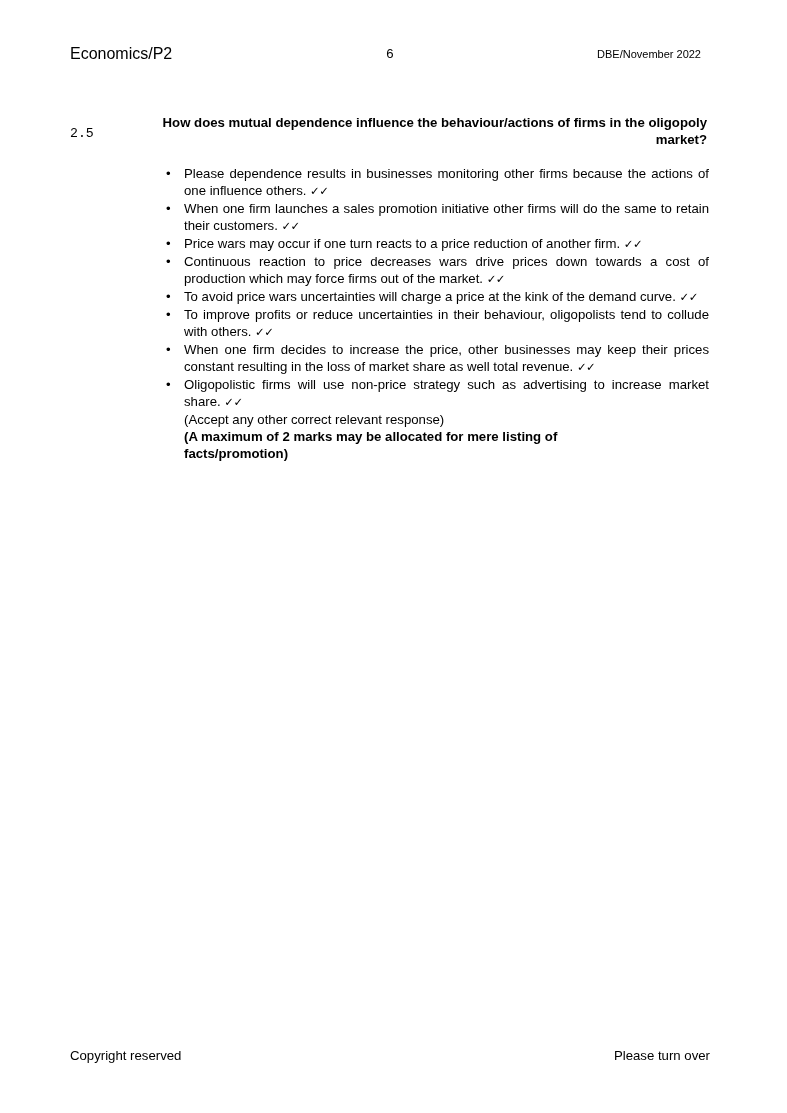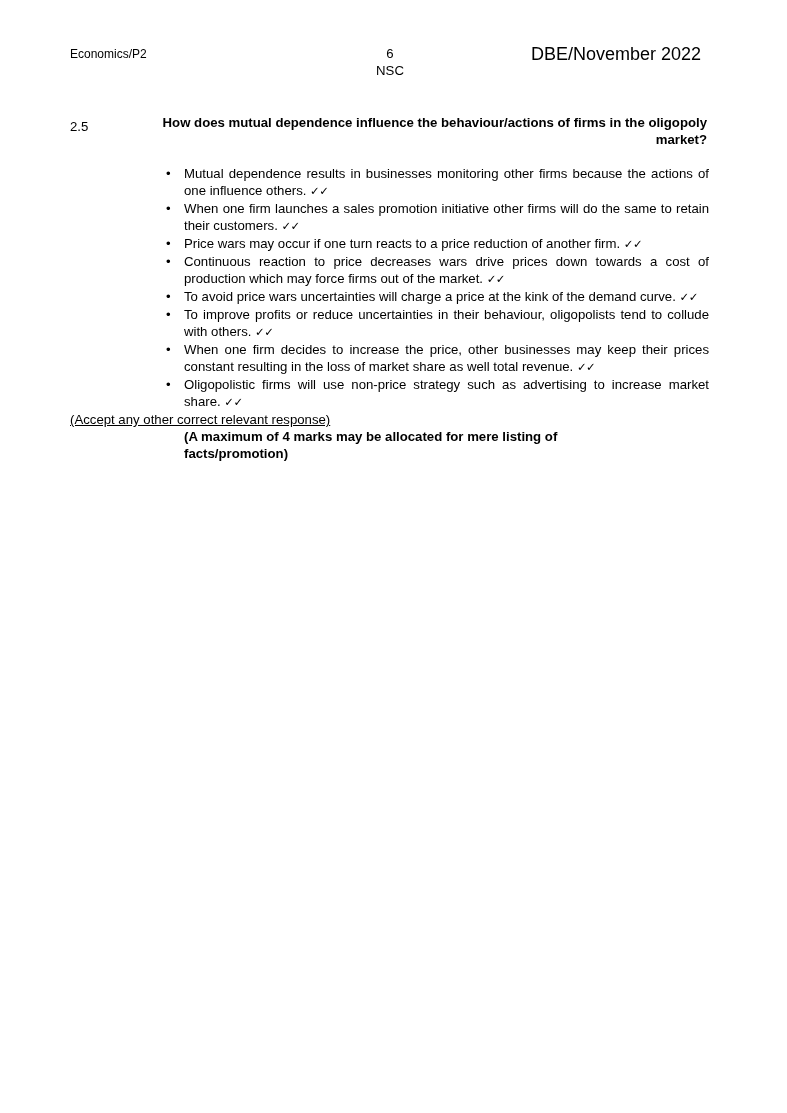--- a/index.html
+++ b/index.html
@@ -28,21 +28,21 @@
   .header {
     position: absolute;
     left: 70px;
     top: 46px;
     width: 640px;
     height: 40px;
   }
   .hdr-left {
     position: absolute;
     left: 0; top: 0;
-    font-size: 12px;
+    font-size: 16px;
     line-height: 16px;
     white-space: nowrap;
     text-align: right;
   }
   .hdr-center {
     position: absolute;
     left: 0;
     top: 0;
     width: 640px;
     text-align: center;
@@ -50,43 +50,44 @@
     line-height: 16px;
   }
   .hdr-center .nsc {
     display: block;
     margin-top: 1px;
   }
   .hdr-right {
     position: absolute;
     right: 9px;
     top: 0;
-    font-size: 18px;
+    font-size: 11px;
     line-height: 16px;
     white-space: nowrap;
   }
 
   
   .qblock {
     position: absolute;
     left: 70px;
     top: 114px;
     width: 672px;
   }
   .qrow {
     position: relative;
     display: block;
   }
   .qnum {
     position: absolute;
     left: 0;
-    top: 4px;
+    top: 11px;
     width: 62px;
     font-size: 13.2px;
     line-height: 17px;
+    font-family: Liberation Mono, monospace;
   }
   .qheading {
     margin-left: 92px;
     width: 545px;
     font-size: 13.2px;
     line-height: 17px;
     font-weight: bold;
     text-align: right;
   }
 
@@ -116,24 +117,24 @@
     line-height: 17px;
   }
   .tick {
     font-family: "DejaVu Sans", sans-serif;
     font-size: 11.5px;
     letter-spacing: -0.5px;
   }
 
   
   .note-plain {
+    margin-left: 114px;
     width: 525px;
     font-size: 13.2px;
     line-height: 17px;
-    text-decoration: underline;
   }
   .note-bold {
     position: relative;
     margin-left: 114px;
     width: 628px;
     font-size: 13.2px;
     line-height: 17px;
     font-weight: bold;
   }
   .note-bold .nb-line {
@@ -166,35 +167,34 @@
 </style>
 </head>
 <body>
 
 <div class="page">
 
   <div class="header">
     <div class="hdr-left">Economics/P2</div>
     <div class="hdr-center">
       <span>6</span>
-      <span class="nsc">NSC</span>
     </div>
     <div class="hdr-right">DBE/November 2022</div>
   </div>
 
   <div class="qblock">
 
     <div class="qrow">
       <div class="qnum">2.5</div>
       <div class="qheading">How does mutual dependence influence the behaviour/actions of firms in the oligopoly market?</div>
     </div>
 
     <ul class="bullets">
       <li class="bullet">
-        <span class="dot">•</span><span>Mutual dependence results in businesses monitoring other firms because the actions of one influence others.</span> <span class="tick">✓✓</span>
+        <span class="dot">•</span><span>Please dependence results in businesses monitoring other firms because the actions of one influence others.</span> <span class="tick">✓✓</span>
       </li>
       <li class="bullet">
         <span class="dot">•</span><span>When one firm launches a sales promotion initiative other firms will do the same to retain their customers.</span> <span class="tick">✓✓</span>
       </li>
       <li class="bullet">
         <span class="dot">•</span><span>Price wars may occur if one turn reacts to a price reduction of another firm.</span> <span class="tick">✓✓</span>
       </li>
       <li class="bullet">
         <span class="dot">•</span><span>Continuous reaction to price decreases wars drive prices down towards a cost of production which may force firms out of the market.</span> <span class="tick">✓✓</span>
       </li>
@@ -209,25 +209,29 @@
       </li>
       <li class="bullet">
         <span class="dot">•</span><span>Oligopolistic firms will use non-price strategy such as advertising to increase market share.</span> <span class="tick">✓✓</span>
       </li>
     </ul>
 
     <div class="note-plain">(Accept any other correct relevant response)</div>
 
     <div class="note-bold">
       <span class="nb-line">
-        <span>(A maximum of 4 marks may be allocated for mere listing of</span>
+        <span>(A maximum of 2 marks may be allocated for mere listing of</span>
         
       </span>
       <span class="nb-line">
         <span>facts/promotion)</span>
         
       </span>
     </div>
 
   </div>
 
+  <div class="footer">
+    <div class="ftr-left">Copyright reserved</div>
+    <div class="ftr-right">Please turn over</div>
+  </div>
 
 </div>
 
 </body></html>

